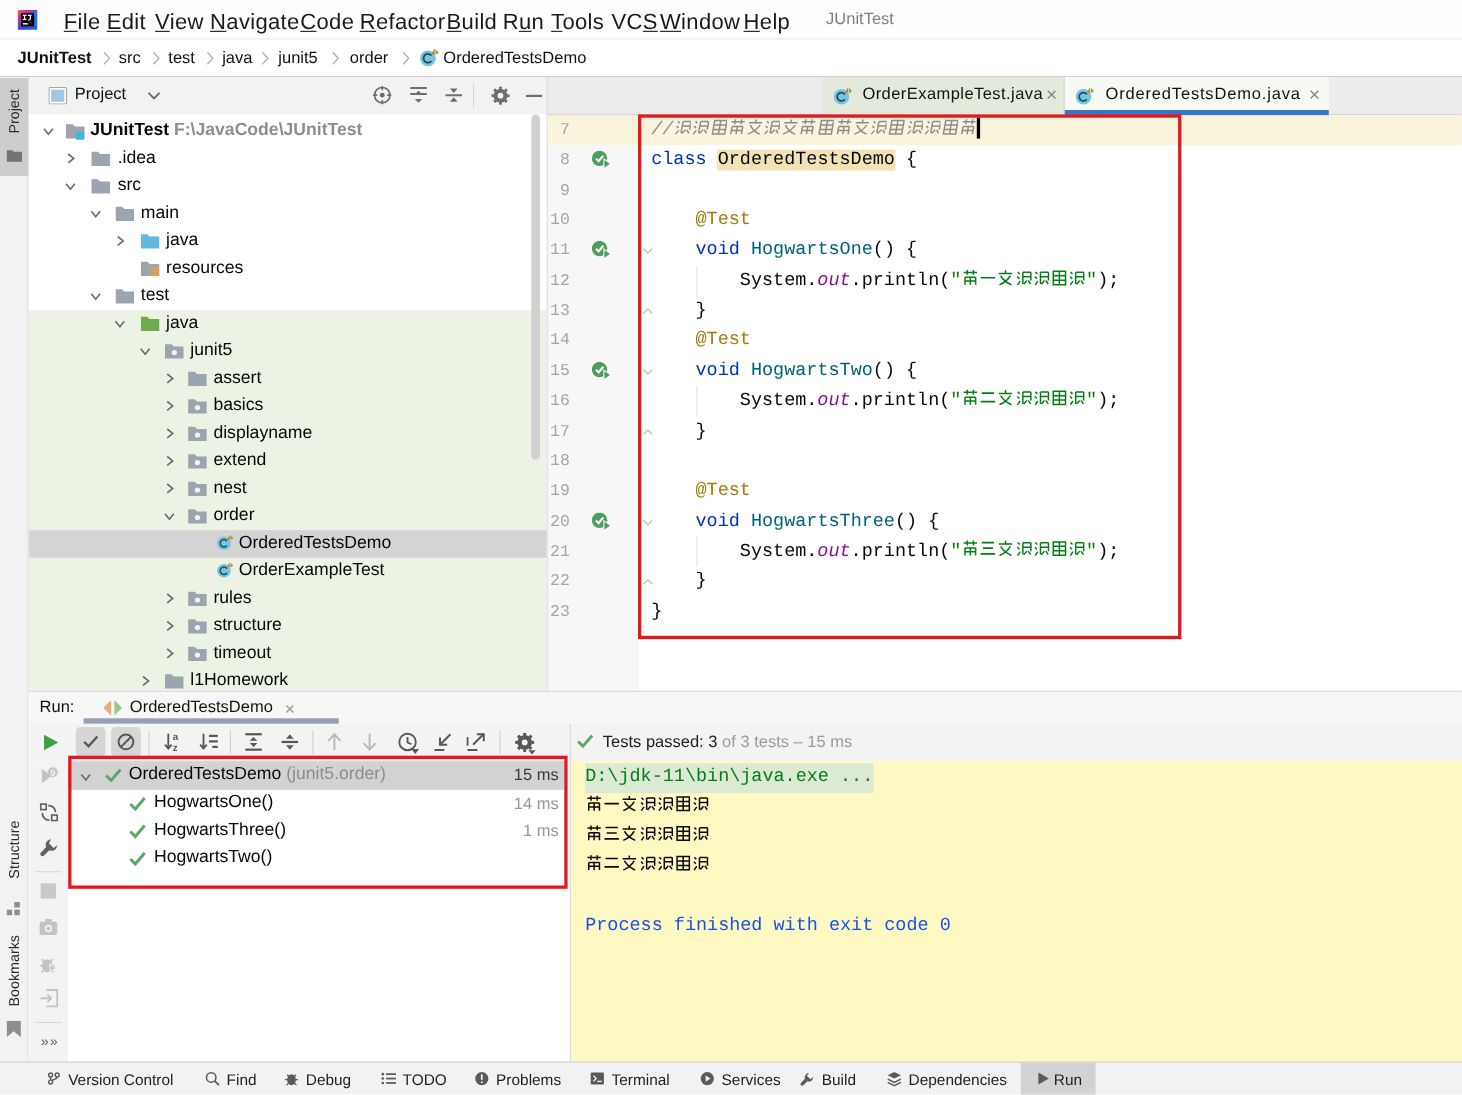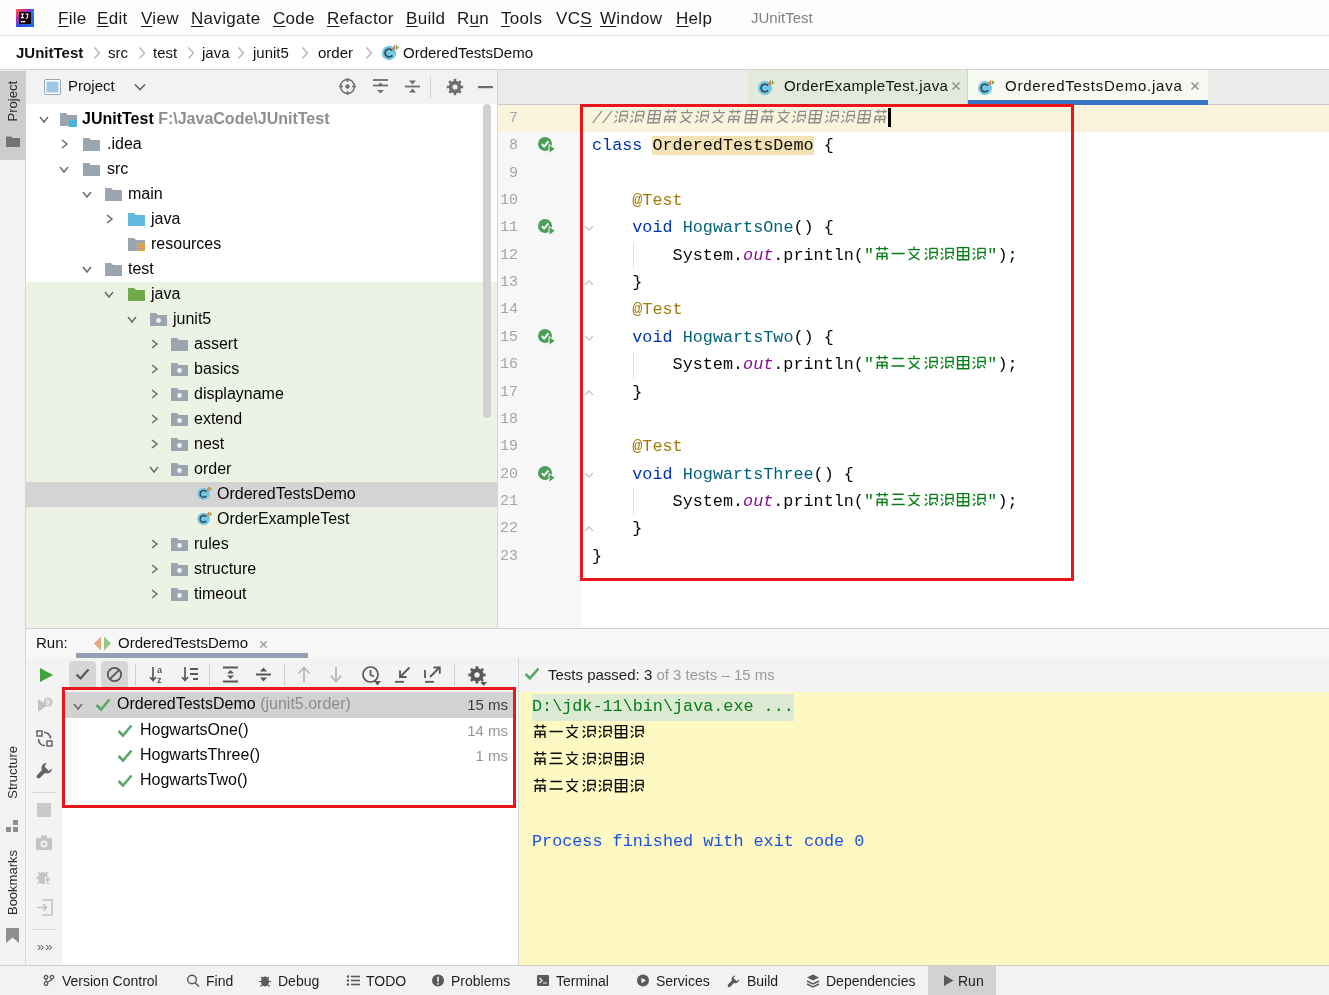--- a/index.html
+++ b/index.html
@@ -1,20 +1,20 @@
 <!DOCTYPE html>
 <html><head>
 <meta charset="utf-8">
 <style>
 *{margin:0;padding:0;box-sizing:border-box}
 html,body{width:1329px;height:995px;overflow:hidden;background:#fff;font-family:"Liberation Sans",sans-serif;-webkit-font-smoothing:antialiased}
 .abs{position:absolute}
 
 #menubar{left:0;top:0;width:1329px;height:36px;background:#fdfdfd;border-bottom:1px solid #e2e2e2}
-#menubar .mi{position:absolute;top:9px;font-size:17px;color:#1a1a1a;letter-spacing:0.3px}
+#menubar .mi{position:absolute;top:9px;font-size:20px;color:#1a1a1a;letter-spacing:0.3px}
 #menubar .mi u{text-decoration-thickness:1px;text-underline-offset:2px}
 #wintitle{left:751px;top:9px;font-size:15px;color:#7f7f7f}
 #crumbs{left:0;top:36px;width:1329px;height:34px;background:#fff;border-bottom:1px solid #d1d1d1}
 #crumbs .c{position:absolute;top:8px;font-size:15px;color:#111}
 
 #stripe{left:0;top:70px;width:26px;height:895px;background:#f2f2f2;border-right:1px solid #d8d8d8}
 .vtab{position:absolute;left:0;width:26px}
 .vtext{position:absolute;font-size:13px;color:#2b2b2b;white-space:nowrap;writing-mode:vertical-rl;transform:rotate(180deg)}
 
 #pphead{left:26px;top:70px;width:471px;height:34px;background:#f2f2f2}
@@ -394,20 +394,29 @@
 <div class="trow" style="left:0;top:478px;width:471px">
       <svg class="chev" style="left:122px">
         <polyline points="4,2 9,6 4,10" fill="none" stroke="#6b6b6b" stroke-width="1.5"></polyline>
       </svg>
       <svg class="ticon" style="left:145px" viewBox="0 0 17 16">
         <path d="M0 2 L6 2 L8 4 L17 4 L17 15 L0 15 Z" fill="#9aa5af"></path>
         <circle cx="8.5" cy="9.5" r="2.4" fill="#fff" opacity="0.85"></circle>
       </svg>
       <div class="lbl" style="left:168px;">timeout</div>
     </div>
+<div class="trow" style="left:0;top:503px;width:471px">
+      <svg class="chev" style="left:100px">
+        <polyline points="4,2 9,6 4,10" fill="none" stroke="#6b6b6b" stroke-width="1.5"></polyline>
+      </svg>
+      <svg class="ticon" style="left:124px" viewBox="0 0 17 16">
+        <path d="M0 2 L6 2 L8 4 L17 4 L17 15 L0 15 Z" fill="#9aa5af"></path>
+      </svg>
+      <div class="lbl" style="left:147px;">l1Homework</div>
+    </div>
 </div>
 <div class="abs" id="ppdiv"></div>
 <div class="abs" id="tabbar">
 <div class="etab" style="left:250px;width:220px;background:#e3e9db;border-right:1px solid #ccd2c4">
       <svg style="position:absolute;left:9px;top:8px" width="18" height="18" viewBox="0 0 18 18">
         <circle cx="8" cy="10" r="7" fill="#72c6e4"></circle>
         <path d="M11 7.8 A3.8 3.8 0 1 0 11 12.2" fill="none" stroke="#2e4a52" stroke-width="1.6"></path>
         <path d="M14 1.4 L10.8 6.4 L14 6.4 Z" fill="#e8703a"></path>
         <path d="M14.7 6.7 L14.7 1.7 L17.6 4.9 Z" fill="#67b443"></path>
       </svg>

